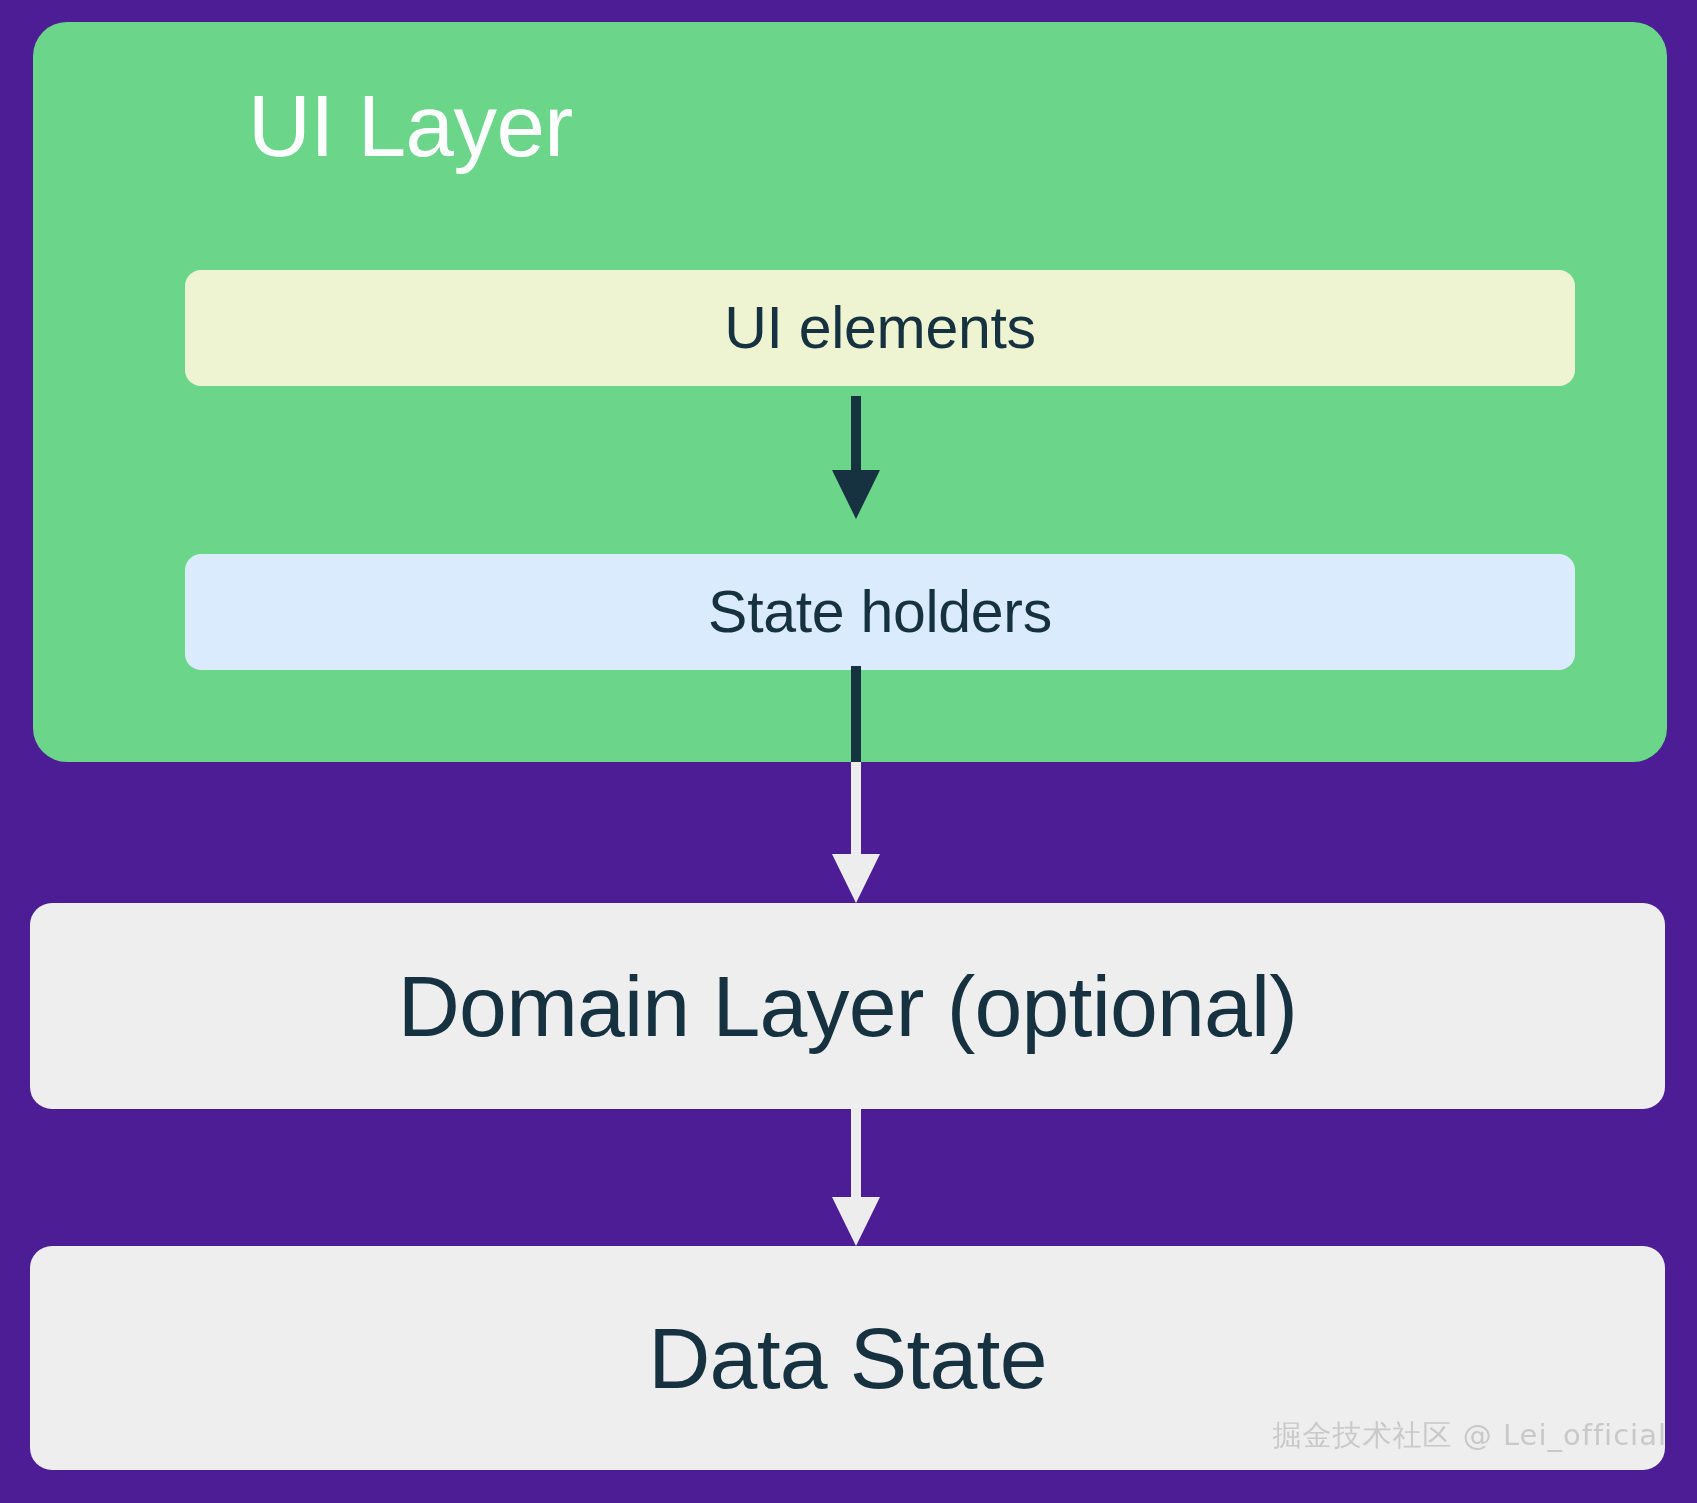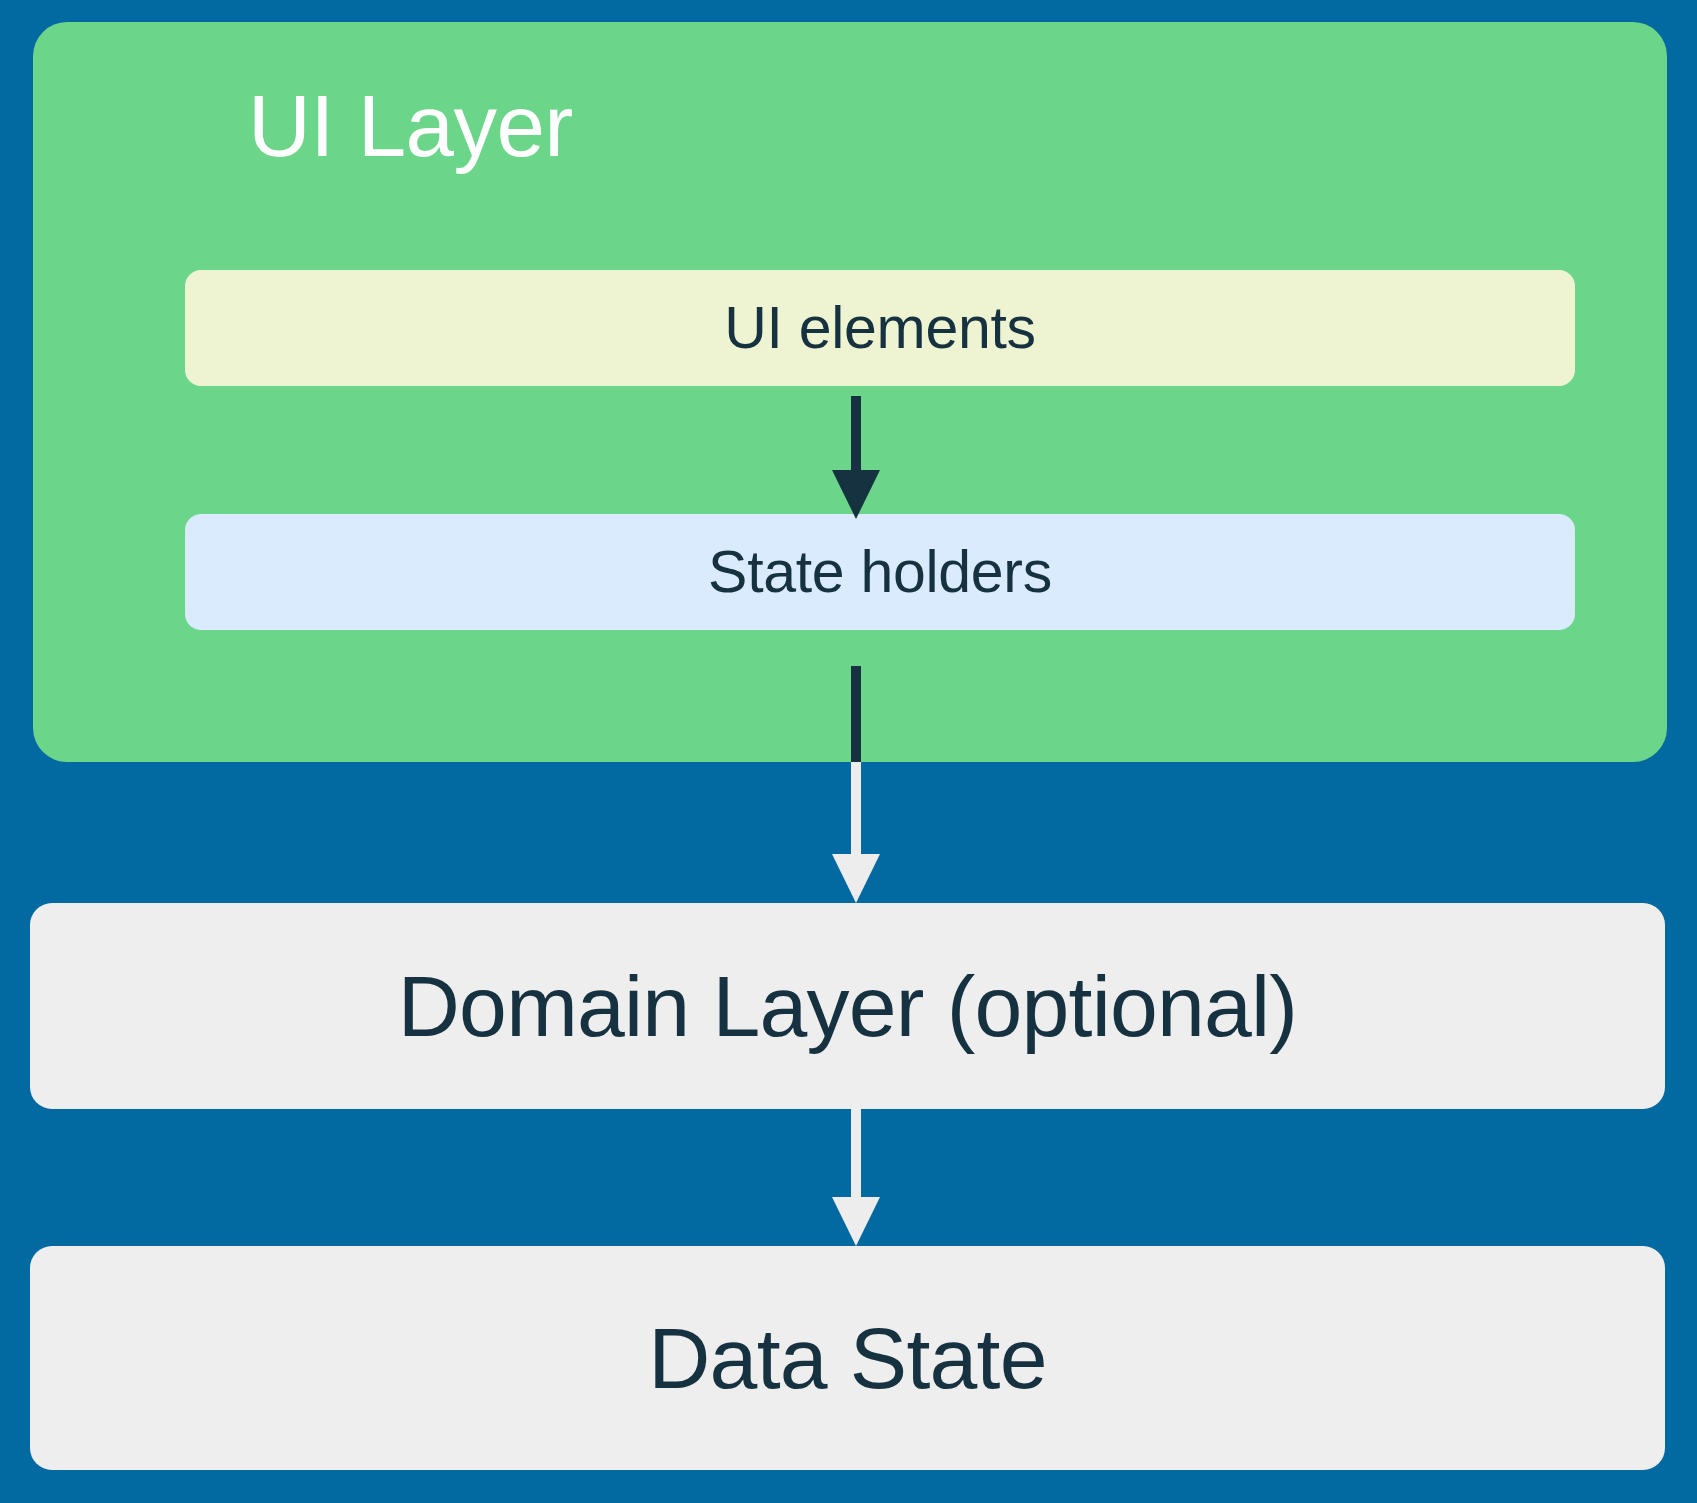--- a/index.html
+++ b/index.html
@@ -8,21 +8,21 @@
     background: #ffffff;
   }
   body {
     font-family: "Liberation Sans", sans-serif;
     -webkit-font-smoothing: antialiased;
   }
   #canvas {
     position: relative;
     width: 1697px;
     height: 1503px;
-    background: #0369a1;
+    background: #4c1d95;
     overflow: hidden;
     text-align: center;
   }
 
   
   .ui-layer-card {
     position: absolute;
     left: 33px;
     top: 22px;
     width: 1634px;
@@ -53,21 +53,21 @@
     display: flex;
     align-items: center;
     justify-content: center;
     box-sizing: border-box;
   }
   .inner-box.ui-elements {
     top: 248px;
     background: #EEF4D2;
   }
   .inner-box.state-holders {
-    top: 492px;
+    top: 532px;
     background: #D9EBFD;
   }
   .inner-box-label {
     font-size: 59px;
     line-height: 1;
     color: #16313F;
     font-weight: 400;
     letter-spacing: -0.3px;
     white-space: nowrap;
   }
@@ -163,14 +163,15 @@
   </svg>
 
   <div class="gray-box domain">
     <span class="gray-box-label">Domain Layer (optional)</span>
   </div>
 
   <div class="gray-box data">
     <span class="gray-box-label">Data State</span>
   </div>
 
+  <div class="watermark">掘金技术社区 @ Lei_official</div>
 
 </div>
 
 </body></html>

